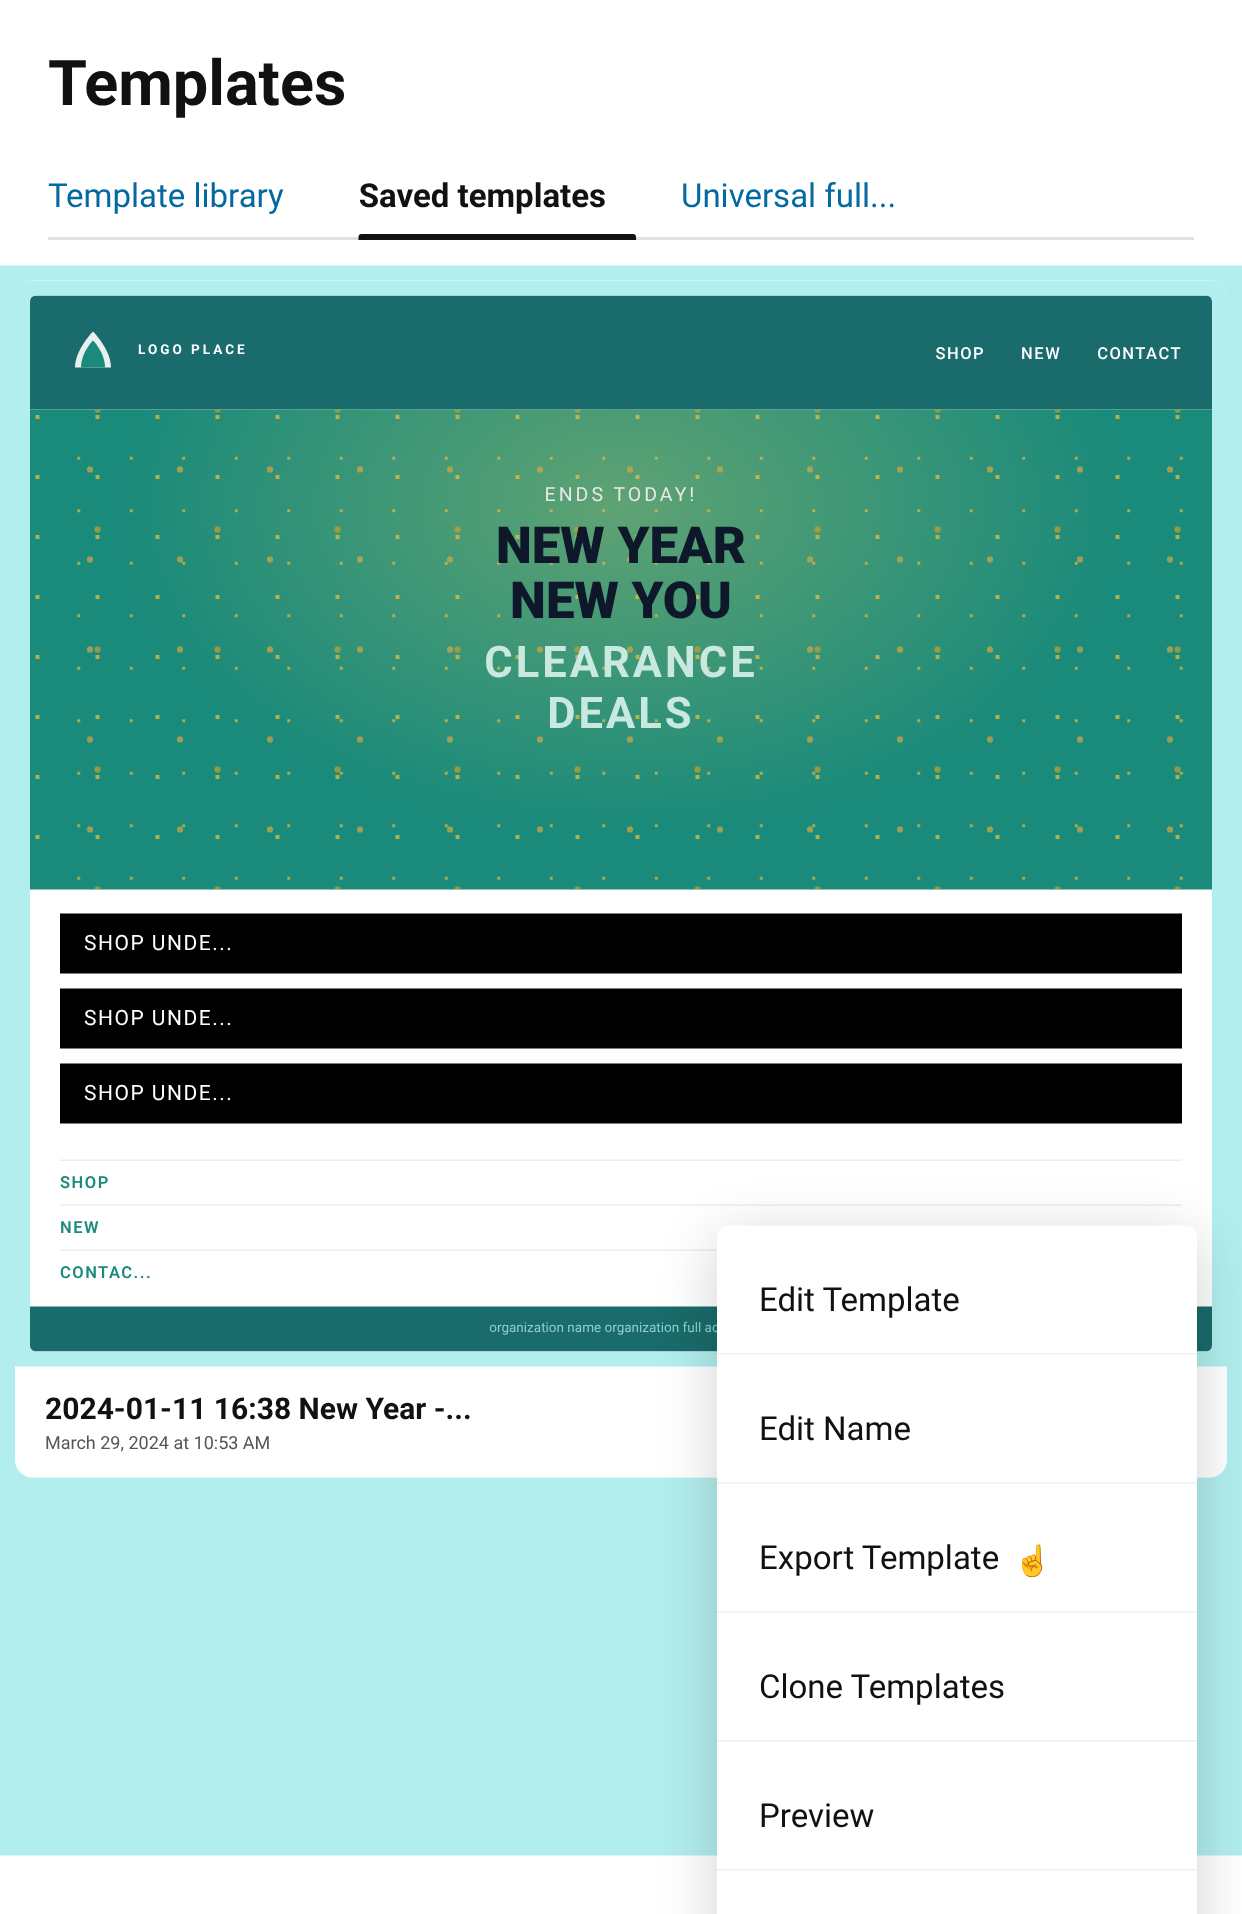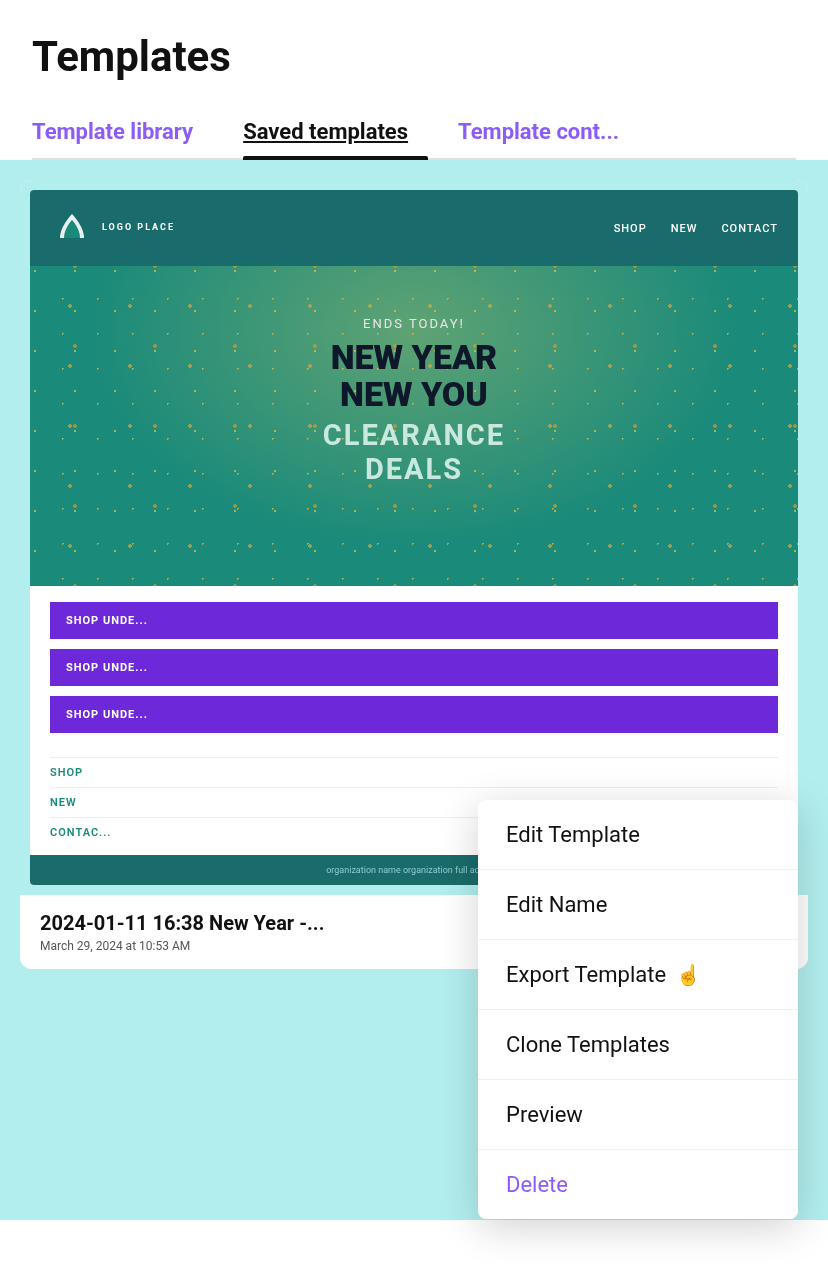--- a/index.html
+++ b/index.html
@@ -5,68 +5,67 @@
     * { margin: 0; padding: 0; box-sizing: border-box; }
     body {
       font-family: -apple-system, BlinkMacSystemFont, 'Segoe UI', Roboto, sans-serif;
       background: #fff;
       width: 828px;
       min-height: 1276px;
       overflow-x: hidden;
     }
 
     .page-header {
-      padding: 32px 32px 0 32px;
+      padding: 32px 32px 17px 32px;
     }
 
     .page-title {
       font-size: 42px;
       font-weight: 700;
       color: #111;
       margin-bottom: 28px;
     }
 
     .tabs-nav {
       display: flex;
       gap: 0;
       border-bottom: 2px solid #e0e0e0;
       margin-bottom: 0;
     }
 
     .tab-item {
       font-size: 22px;
-      font-weight: 700;
-      color: #8b5cf6;
+      font-weight: 400;
+      color: #0369a1;
       padding: 10px 20px 14px 0;
       margin-right: 30px;
       cursor: pointer;
       position: relative;
       white-space: nowrap;
     }
 
     .tab-item.active {
       font-weight: 700;
       color: #111;
-      text-decoration: underline;
     }
 
     .tab-item.active::after {
       content: '';
       position: absolute;
       bottom: -2px;
       left: 0;
       right: 0;
       height: 4px;
       background: #111;
       border-radius: 2px 2px 0 0;
     }
 
     .main-content {
       background: #b2eeee;
-      padding: 20px;
+      padding: 10px;
       min-height: 1060px;
       position: relative;
     }
 
     .template-card {
       background: #fff;
       border-radius: 12px;
       overflow: hidden;
       width: 100%;
       position: relative;
@@ -183,25 +182,25 @@
 
     .shop-buttons {
       padding: 16px 20px;
       background: #fff;
       display: flex;
       flex-direction: column;
       gap: 10px;
     }
 
     .shop-btn {
-      background: #6d28d9;
+      background: #000000;
       color: #fff;
       padding: 12px 16px;
-      font-size: 11px;
-      font-weight: 700;
+      font-size: 14px;
+      font-weight: 400;
       letter-spacing: 1px;
       text-align: left;
     }
 
     .email-footer-links {
       background: #fff;
       padding: 8px 20px;
       display: flex;
       flex-direction: column;
     }
@@ -281,20 +280,21 @@
     }
 
     .menu-item {
       padding: 22px 28px;
       font-size: 22px;
       color: #111;
       cursor: pointer;
       border-bottom: 1px solid #f0f0f0;
       display: flex;
       align-items: center;
+      margin-top: 16px;
     }
 
     .menu-item:last-child {
       border-bottom: none;
     }
 
     .menu-item.delete {
       color: #8b5cf6;
     }
 
@@ -310,21 +310,21 @@
 <div class="page-header">
   <h1 class="page-title">Templates</h1>
   <nav class="tabs-nav">
     <div class="tab-item">
       <span>Template library</span>
     </div>
     <div class="tab-item active">
       <span>Saved templates</span>
     </div>
     <div class="tab-item">
-      <span>Template cont...</span>
+      <span>Universal full...</span>
     </div>
   </nav>
 </div>
 
 <div class="main-content">
   <div class="template-card">
     <div class="template-preview">
       <div class="email-preview">
 
         <div class="email-header">

